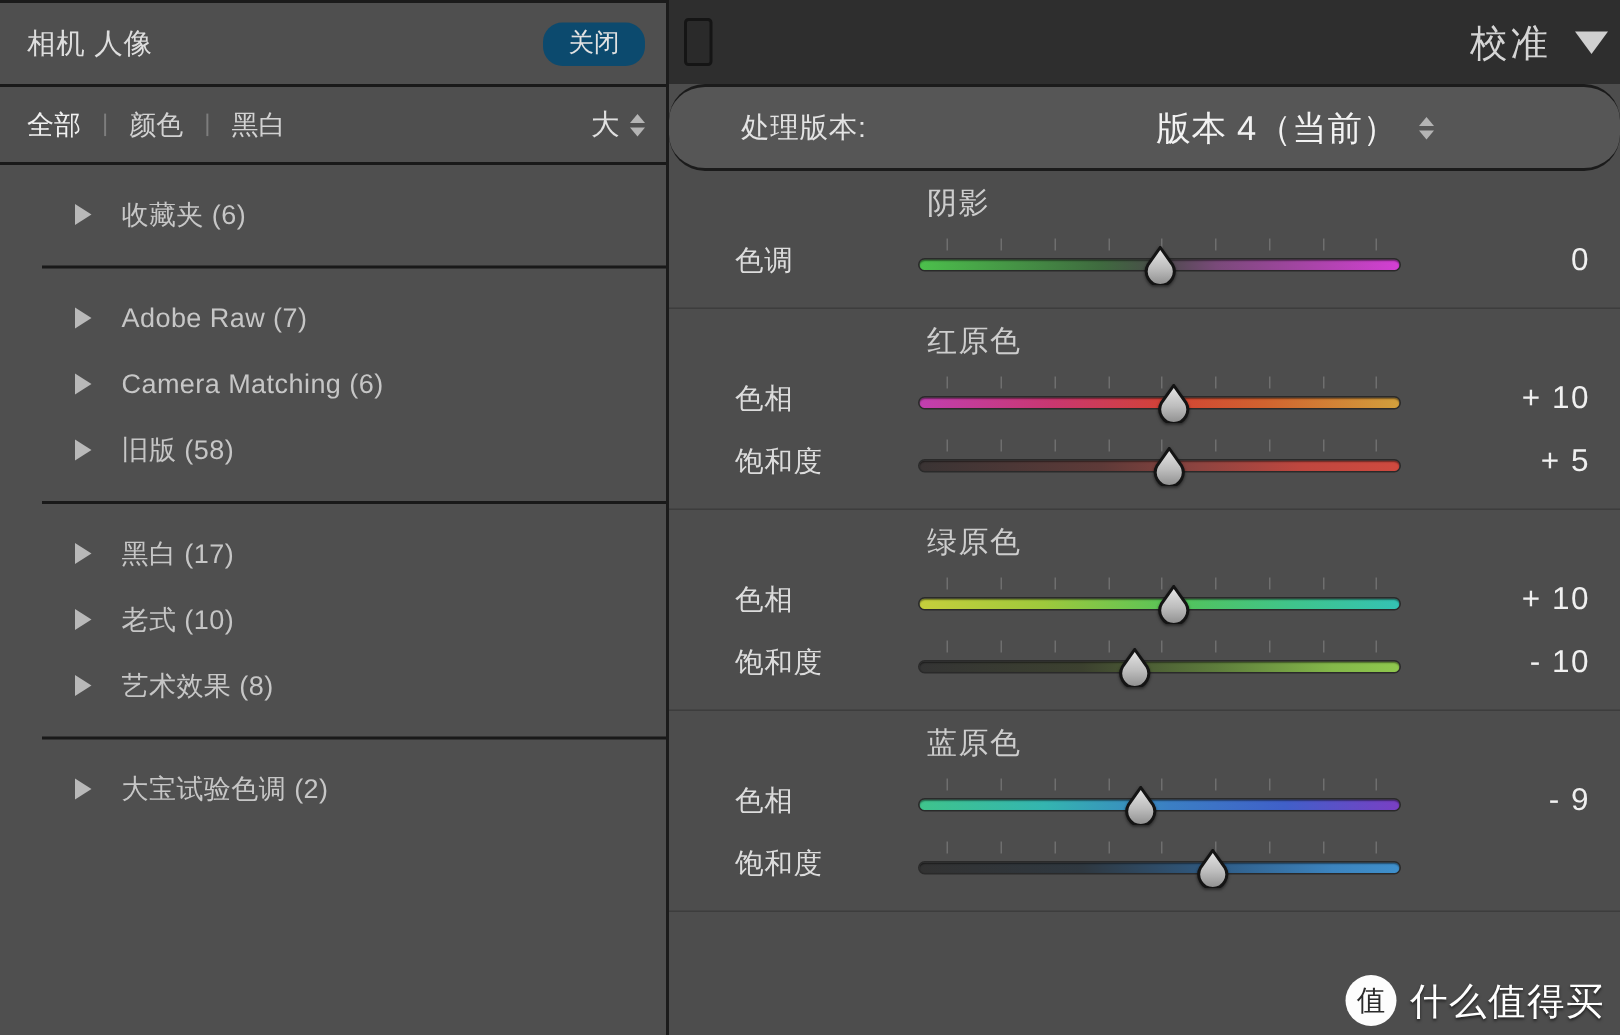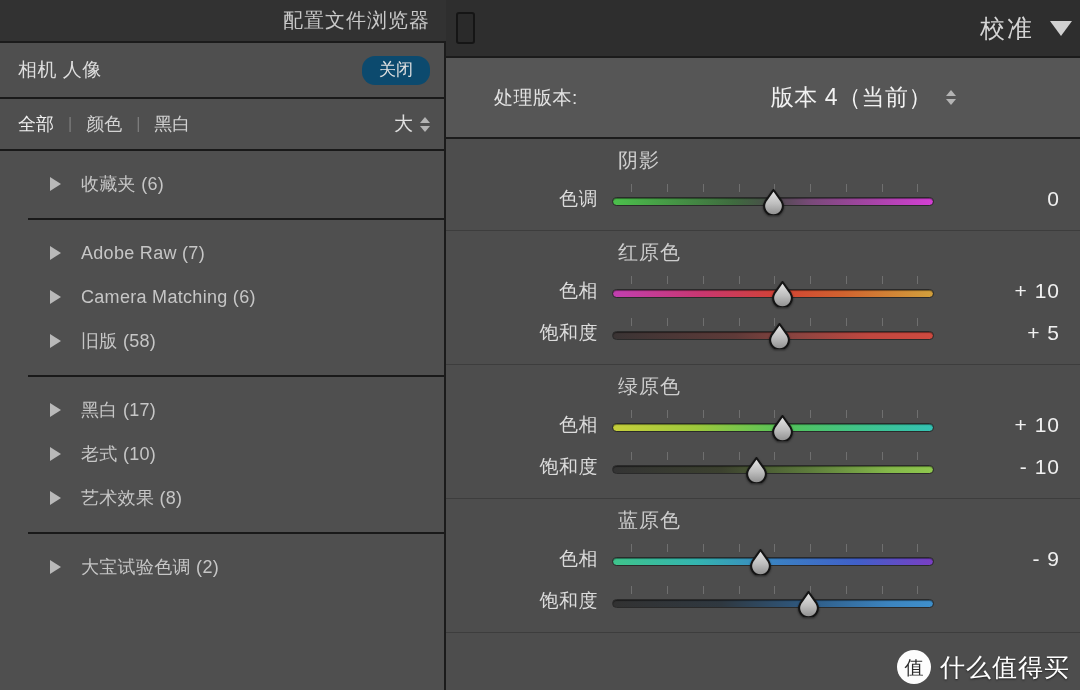--- a/index.html
+++ b/index.html
@@ -190,27 +190,28 @@
     margin-right: 16px;
   }
   .disclose-tri {
     width: 0; height: 0;
     border-left: 11px solid transparent;
     border-right: 11px solid transparent;
     border-top: 15px solid #d0d0d0;
   }
 
   .process-row {
-    height: 83px;
+    height: 58px;
     background: #565656;
     border-top: 2px solid #1b1b1b;
     border-bottom: 2px solid #1b1b1b;
     display: flex;
     align-items: center;
     flex: 0 0 auto;
+    border-radius: 24px;
   }
   .process-label {
     color: #e3e3e3;
     font-size: 19px;
     margin-left: 48px;
     letter-spacing: 0.5px;
   }
   .process-spacer { flex: 1 1 auto; }
   .process-value {
     color: #f2f2f2;
@@ -235,25 +236,26 @@
     letter-spacing: 1px;
   }
 
   .slider-row {
     display: flex;
     align-items: center;
     height: 42px;
   }
   .slider-name {
     width: 166px;
-    text-align: right;
+    text-align: left;
     color: #dcdcdc;
     font-size: 19px;
     padding-right: 14px;
     letter-spacing: 0.5px;
+    padding-left: 44px;
   }
 
   .track-wrap {
     position: relative;
     width: 322px;
     height: 34px;
     flex: 0 0 auto;
   }
   .ticks {
     position: absolute;
@@ -326,23 +328,20 @@
     text-shadow: 0 1px 2px rgba(0,0,0,0.6);
   }
 </style>
 </head>
 <body>
 
 <div class="app">
 
   <div class="left-panel">
 
-    <div class="browser-titlebar">
-      <span class="browser-title">配置文件浏览器</span>
-    </div>
 
     <div class="browser-body">
 
       <div class="filter-row">
         <span class="filter-title">相机 人像</span>
         <span class="close-pill">关闭</span>
       </div>
 
       <div class="tabs-row">
         <span class="tab-link active">全部</span>

